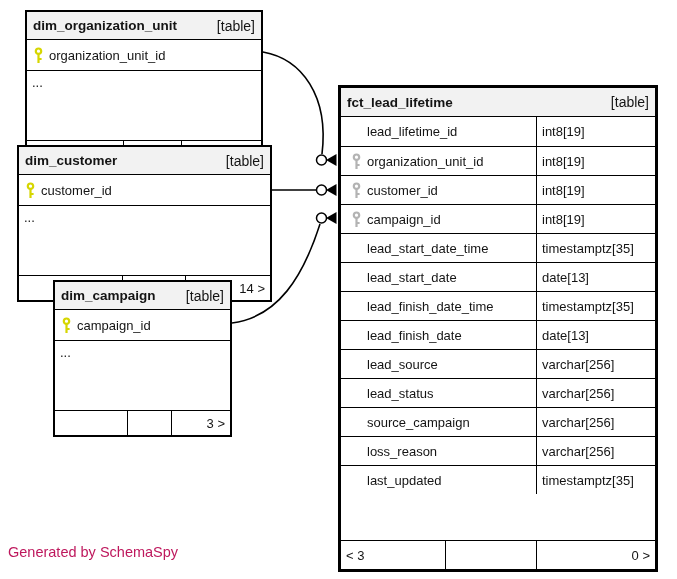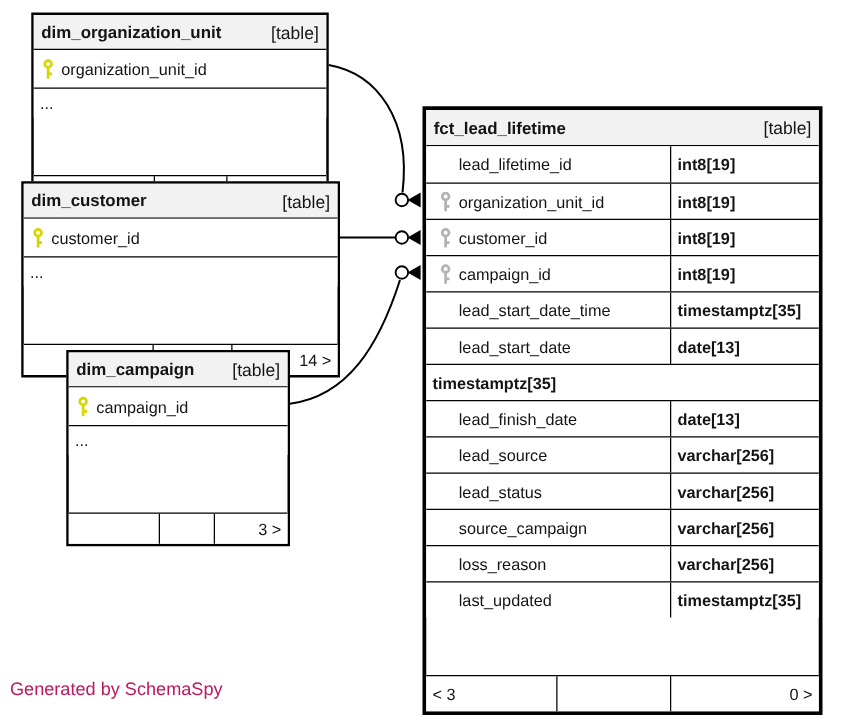--- a/index.html
+++ b/index.html
@@ -32,21 +32,20 @@
     width:22px;flex:0 0 22px;display:flex;justify-content:center;align-items:center;
   }
   .col-name{white-space:nowrap;}
   .name-cell{
     flex:1;display:flex;align-items:center;height:100%;
     border-right:1px solid #000;box-sizing:border-box;padding-left:4px;
   }
   .type-cell{
     width:118px;flex:0 0 118px;padding-left:5px;white-space:nowrap;
     box-sizing:border-box;
-    font-weight:bold;
   }
   .dots{
     box-sizing:border-box;border-top:1px solid #000;height:24px;
     display:flex;align-items:center;padding-left:5px;background:#fff;
   }
   .footer{
     display:flex;box-sizing:border-box;border-top:1px solid #000;height:25px;background:#fff;margin-top:46px;
   }
   .fact .footer{height:29px;}
   .footer .cell{
@@ -219,20 +218,24 @@
           <div class="type-cell">timestamptz[35]</div>
         </div>
         <div class="row">
           <div class="name-cell">
             <span class="gutter"></span>
             <span class="col-name">lead_start_date</span>
           </div>
           <div class="type-cell">date[13]</div>
         </div>
         <div class="row">
+          <div class="name-cell">
+            <span class="gutter"></span>
+            <span class="col-name">lead_finish_date_time</span>
+          </div>
           <div class="type-cell">timestamptz[35]</div>
         </div>
         <div class="row">
           <div class="name-cell">
             <span class="gutter"></span>
             <span class="col-name">lead_finish_date</span>
           </div>
           <div class="type-cell">date[13]</div>
         </div>
         <div class="row">

